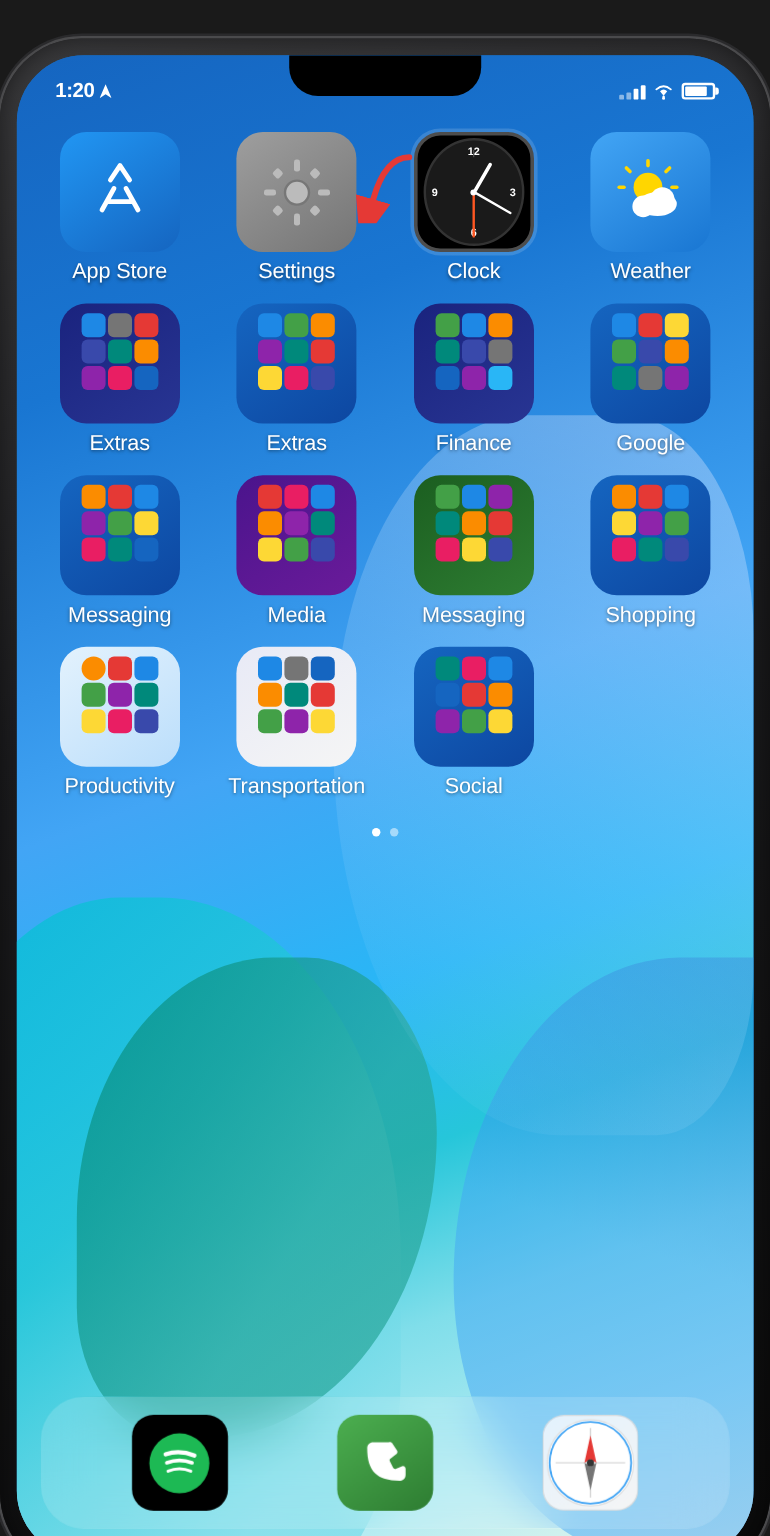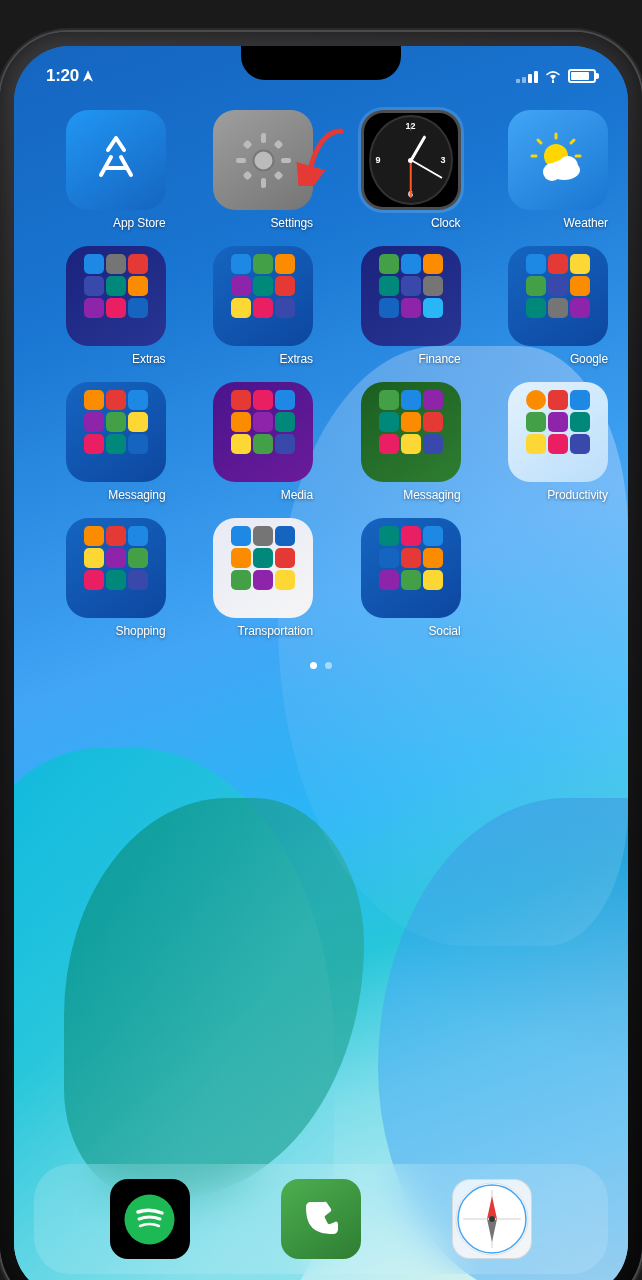--- a/index.html
+++ b/index.html
@@ -194,36 +194,36 @@
       z-index: 5;
       display: grid;
       grid-template-columns: repeat(4, 1fr);
       gap: 16px;
       padding: 8px 20px 16px;
       margin-top: 4px;
     }
     .app-item {
       display: flex;
       flex-direction: column;
-      align-items: flex-end;
+      align-items: center;
       gap: 6px;
       cursor: pointer;
     }
     .app-icon {
       width: 100px;
       height: 100px;
       border-radius: 22px;
       display: flex;
       align-items: center;
       justify-content: center;
       position: relative;
       overflow: hidden;
     }
     .app-label {
-      font-size: 12px;
+      font-size: 18px;
       color: white;
       text-align: center;
       text-shadow: 0 1px 3px rgba(0,0,0,0.5);
       font-weight: 400;
       letter-spacing: -0.1px;
     }
 
     
     .icon-appstore {
       background: linear-gradient(145deg, #2196f3, #1565c0);
@@ -647,47 +647,47 @@
           <div class="mini-app mini-red"></div>
           <div class="mini-app mini-pink"></div>
           <div class="mini-app mini-yellow"></div>
           <div class="mini-app mini-indigo"></div>
         </div>
         <span class="app-label">Messaging</span>
       </div>
 
 
       <div class="app-item">
+        <div class="app-icon icon-folder icon-shopping">
+          <div class="mini-app mini-orange"></div>
+          <div class="mini-app mini-red"></div>
+          <div class="mini-app mini-blue"></div>
+          <div class="mini-app mini-yellow"></div>
+          <div class="mini-app mini-purple"></div>
+          <div class="mini-app mini-green"></div>
+          <div class="mini-app mini-pink"></div>
+          <div class="mini-app mini-teal"></div>
+          <div class="mini-app mini-indigo"></div>
+        </div>
+        <span class="app-label">Shopping</span>
+      </div>
+
+      <div class="app-item">
         <div class="app-icon icon-folder icon-productivity">
           <div class="mini-app mini-orange" style="border-radius:50%;"></div>
           <div class="mini-app mini-red"></div>
           <div class="mini-app mini-blue"></div>
           <div class="mini-app mini-green"></div>
           <div class="mini-app mini-purple"></div>
           <div class="mini-app mini-teal"></div>
           <div class="mini-app mini-yellow"></div>
           <div class="mini-app mini-pink"></div>
           <div class="mini-app mini-indigo"></div>
         </div>
         <span class="app-label">Productivity</span>
-      </div>
-
-      <div class="app-item">
-        <div class="app-icon icon-folder icon-shopping">
-          <div class="mini-app mini-orange"></div>
-          <div class="mini-app mini-red"></div>
-          <div class="mini-app mini-blue"></div>
-          <div class="mini-app mini-yellow"></div>
-          <div class="mini-app mini-purple"></div>
-          <div class="mini-app mini-green"></div>
-          <div class="mini-app mini-pink"></div>
-          <div class="mini-app mini-teal"></div>
-          <div class="mini-app mini-indigo"></div>
-        </div>
-        <span class="app-label">Shopping</span>
       </div>
 
       <div class="app-item">
         <div class="app-icon icon-folder icon-transportation">
           <div class="mini-app mini-blue"></div>
           <div class="mini-app mini-gray"></div>
           <div class="mini-app mini-darkblue"></div>
           <div class="mini-app mini-orange"></div>
           <div class="mini-app mini-teal"></div>
           <div class="mini-app mini-red"></div>

